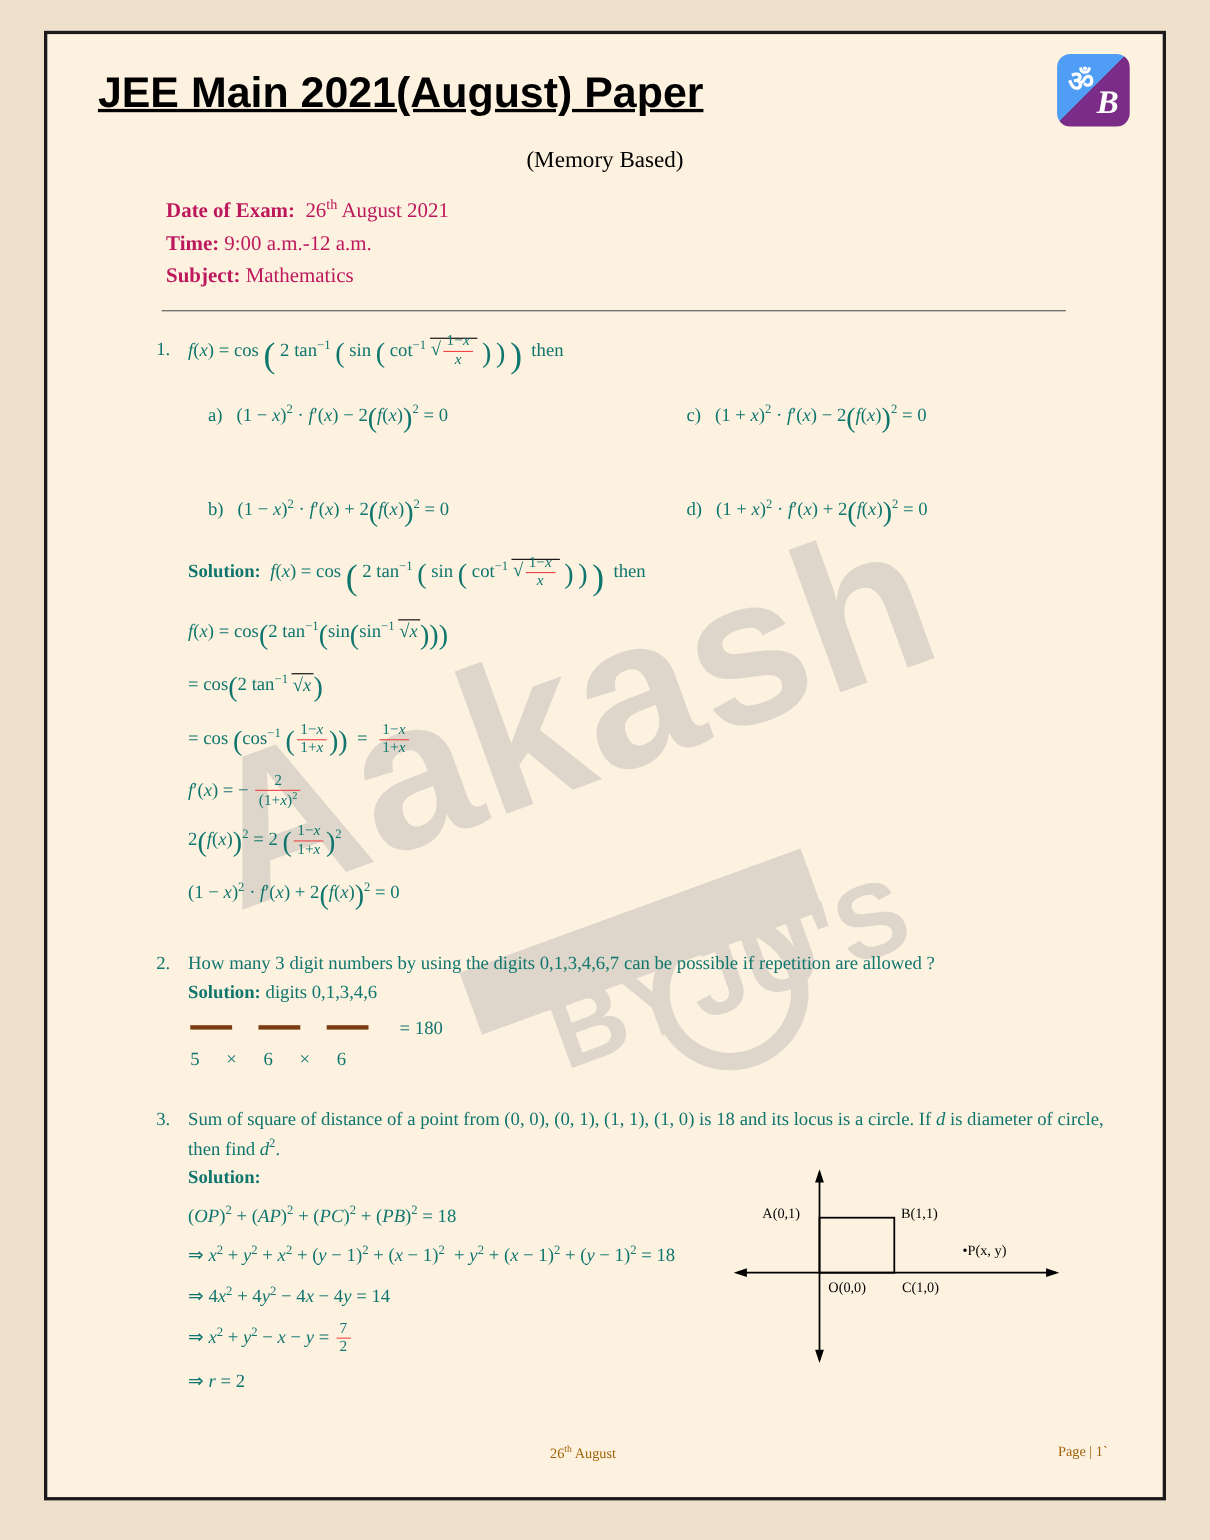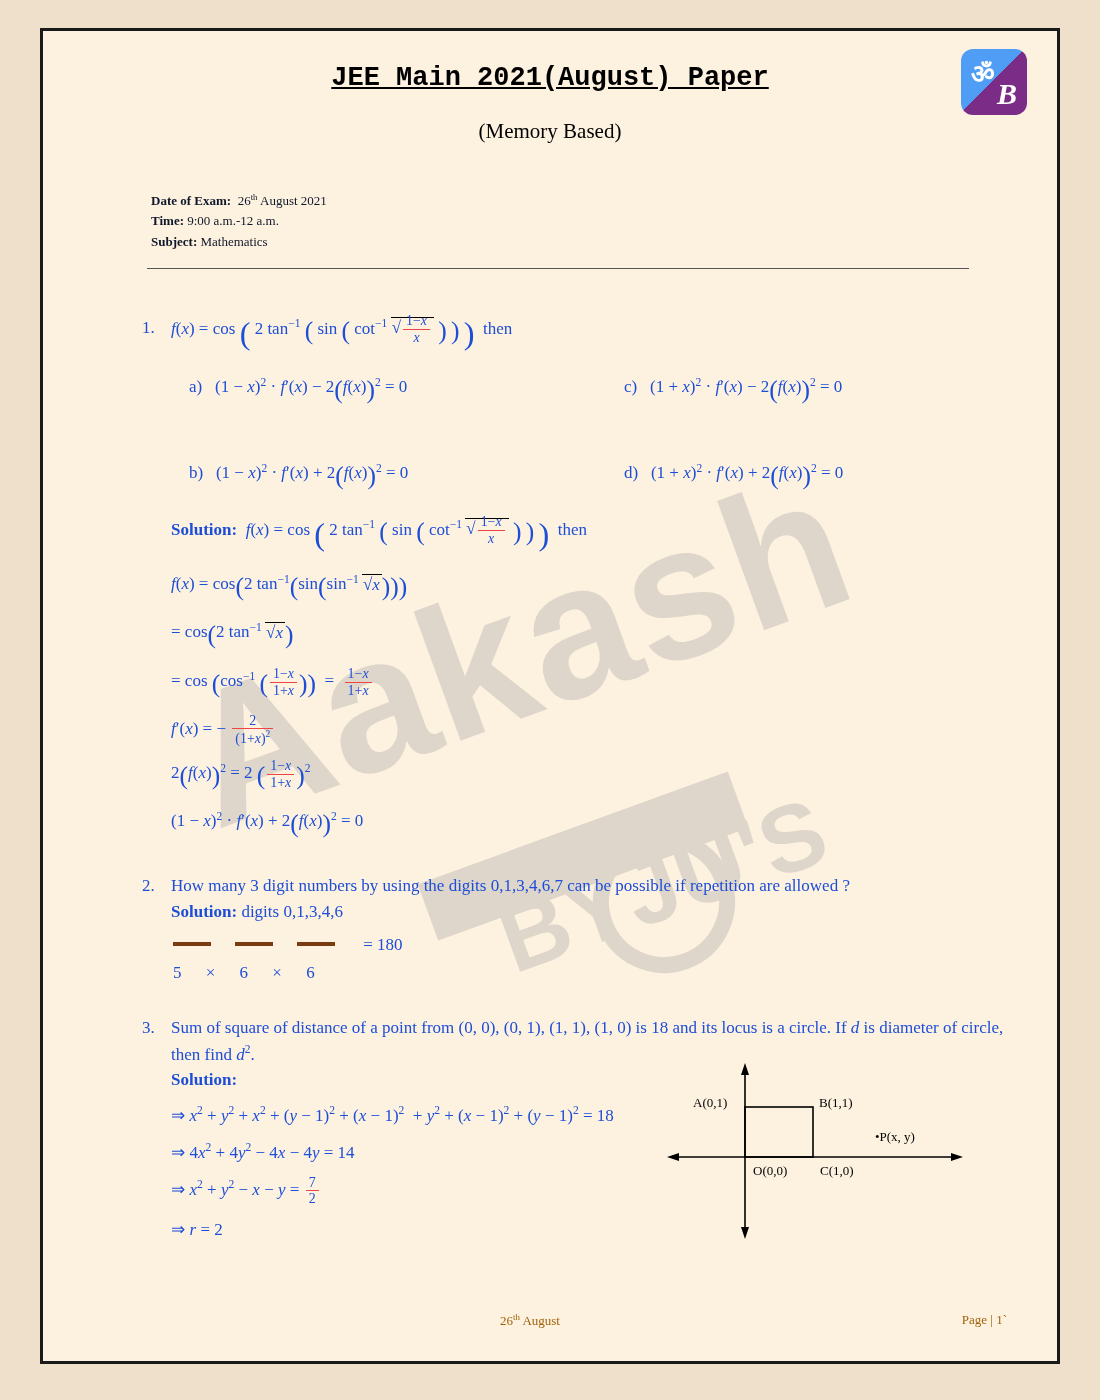--- a/index.html
+++ b/index.html
@@ -86,50 +86,50 @@
     position: absolute;
     right: 10px; bottom: 4px;
     color: #fff;
     font-family: "Liberation Serif", serif;
     font-size: 30px;
     font-weight: bold;
     font-style: italic;
   }
   h1.title {
     margin: 8px 0 0 0;
-    text-align: center;
-    font-size: 27px;
+    text-align: left;
+    font-size: 39px;
     font-weight: bold;
     text-decoration: underline;
-    font-family: Liberation Mono, monospace;
+    font-family: Liberation Sans, sans-serif;
     color: #000;
   }
   .subtitle {
     margin-top: 26px;
     text-align: center;
     font-size: 21px;
     color: #000;
   }
   .meta {
-    margin-top: 47px;
+    margin-top: 18px;
     margin-left: 62px;
-    font-size: 13px;
+    font-size: 19px;
     line-height: 1.55;
-    color: #0f172a;
+    color: #be185d;
   }
   .meta b { font-weight: bold; }
   .rule {
     margin: 16px 42px 0 58px;
     border-top: 1.5px solid #555;
   }
   ol.qlist {
-    margin: 40px 0 0 0;
+    margin: 16px 0 0 0;
     padding-left: 70px;
     font-size: 17px;
-    color: #1d4ed8;
+    color: #0f766e;
   }
   ol.qlist > li {
     margin-bottom: 30px;
     padding-left: 12px;
     line-height: 1.5;
   }
   .mathline { margin: 10px 0; white-space: nowrap; }
   .opts {
     display: grid;
     grid-template-columns: 1fr 1fr;
@@ -294,20 +294,23 @@
         </div>
         <div class="q2nums">5  × 6 × 6</div>
       </li>
 
       <li>
         <div>
           <span>Sum of square of distance of a point from (0, 0), (0, 1), (1, 1), (1, 0) is 18 and its locus is a circle. If </span><i class="v">d</i><span> is diameter of circle, then find </span><i class="v">d</i><sup>2</sup><span>.</span>
         </div>
         <div class="sol-label">Solution:</div>
 
+        <div class="mathline">
+          (<i class="v">OP</i>)<sup>2</sup> + (<i class="v">AP</i>)<sup>2</sup> + (<i class="v">PC</i>)<sup>2</sup> + (<i class="v">PB</i>)<sup>2</sup> = 18
+        </div>
         <div class="mathline">
           ⇒ <i class="v">x</i><sup>2</sup> + <i class="v">y</i><sup>2</sup> + <i class="v">x</i><sup>2</sup> + (<i class="v">y</i> − 1)<sup>2</sup> + (<i class="v">x</i> − 1)<sup>2</sup> &nbsp;+ <i class="v">y</i><sup>2</sup> + (<i class="v">x</i> − 1)<sup>2</sup> + (<i class="v">y</i> − 1)<sup>2</sup> = 18
         </div>
         <div class="mathline">
           ⇒ 4<i class="v">x</i><sup>2</sup> + 4<i class="v">y</i><sup>2</sup> − 4<i class="v">x</i> − 4<i class="v">y</i> = 14
         </div>
         <div class="mathline">
           ⇒ <i class="v">x</i><sup>2</sup> + <i class="v">y</i><sup>2</sup> − <i class="v">x</i> − <i class="v">y</i> = <span class="frac"><span class="num">7</span><span class="den">2</span></span>
         </div>
         <div class="mathline">

